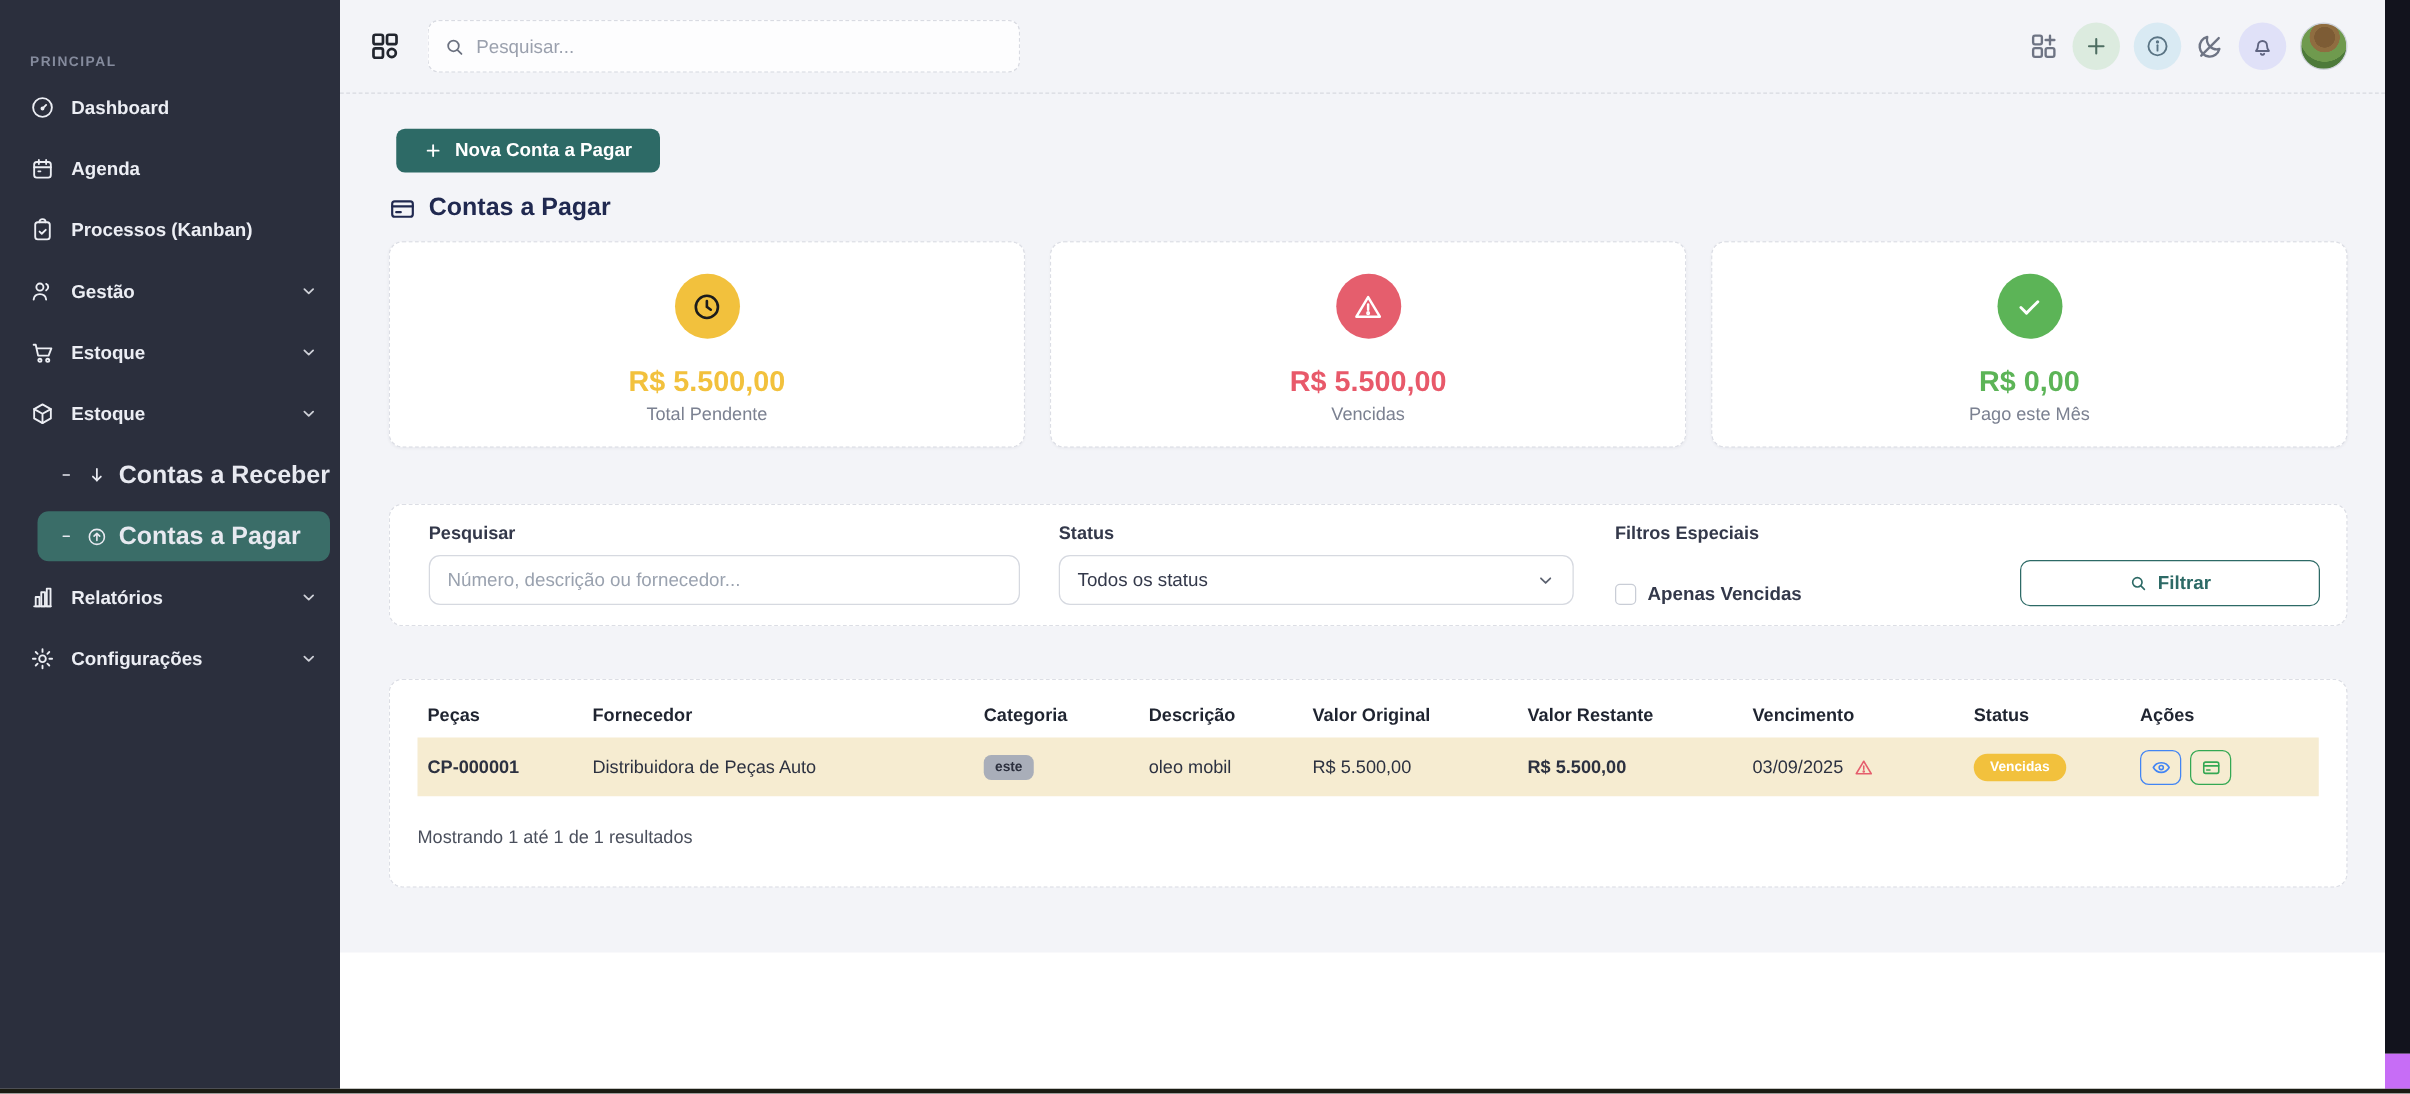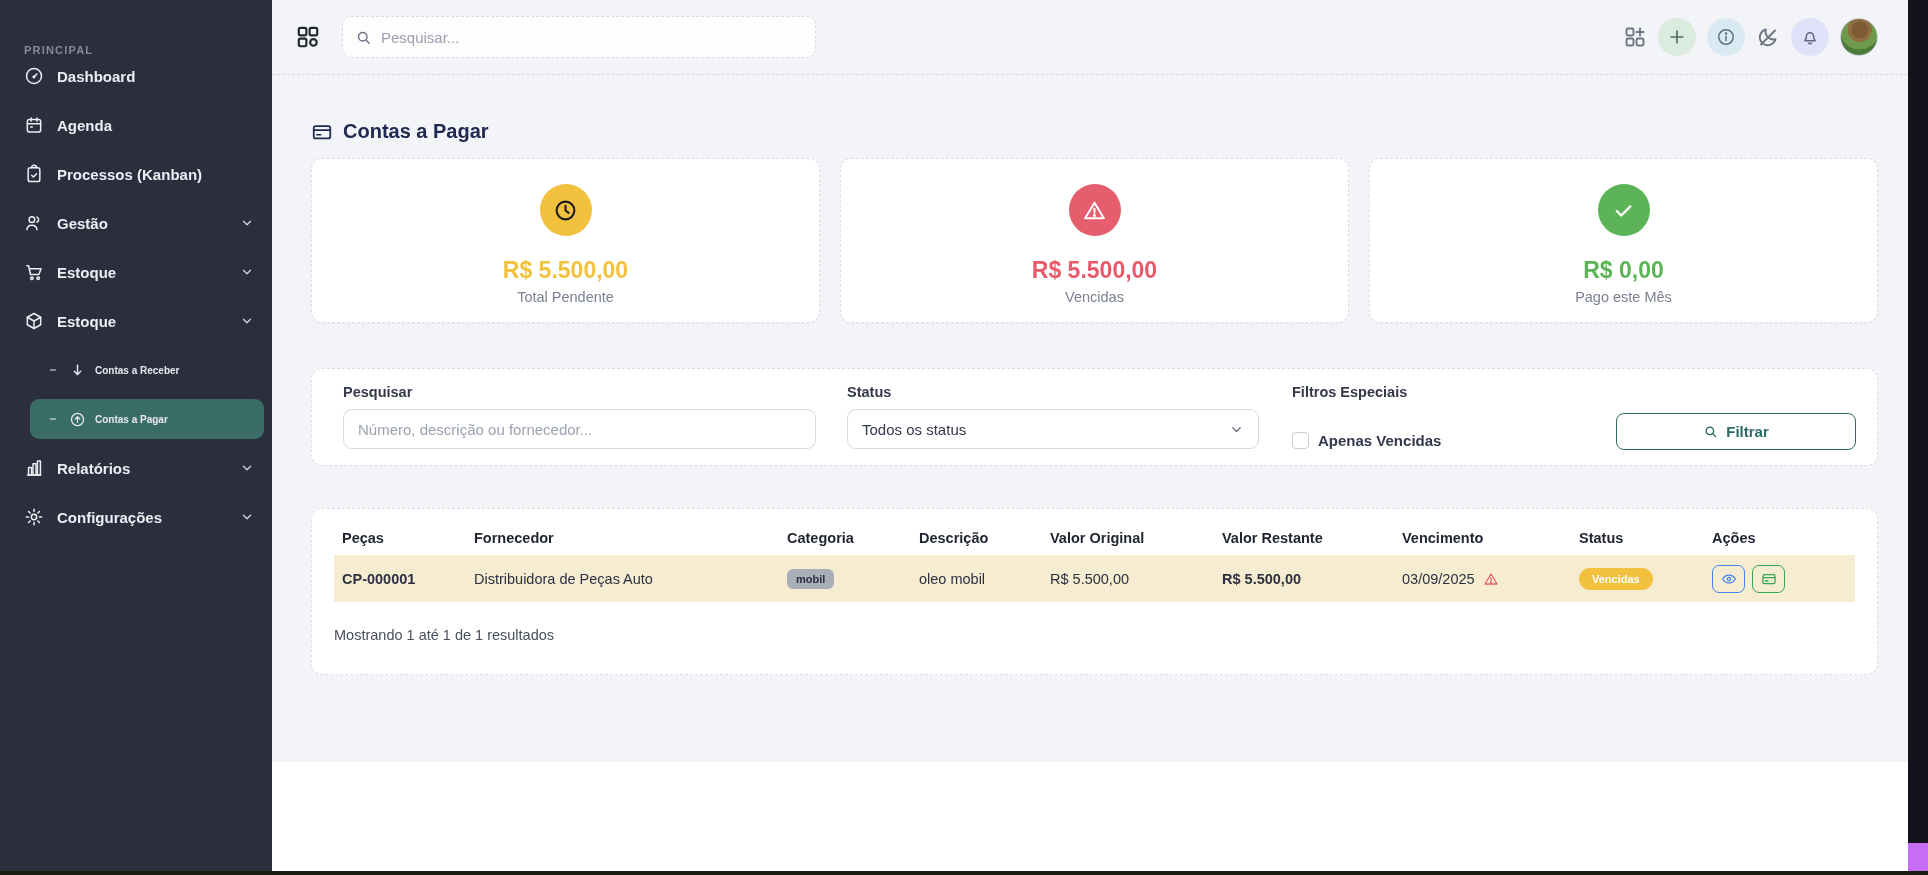--- a/index.html
+++ b/index.html
@@ -7,34 +7,34 @@
   .screen { position:relative; width:1928px; height:875px; background:#ffffff; overflow:hidden; }
 
   
   .sidebar { position:absolute; left:0; top:0; width:272px; height:871px; background:#2b2f3d; color:#e9ebf2; }
   .logo-wrap { display:flex; justify-content:center; padding-top:17px; }
   .logo { position:relative; width:98px; height:44px; background:#000; overflow:hidden; }
   .logo-band { position:absolute; top:13px; left:0; right:0; height:17px;
     background:linear-gradient(90deg,#6f6f6f,#ececec 28%,#d2d2d2 62%,#686868); }
   .logo-text { position:absolute; top:12px; width:100%; text-align:center; font-style:italic; font-weight:bold;
     color:#1a3fb8; font-size:14px; letter-spacing:.5px; text-shadow:0 0 1px #89a; }
-  .section-label { margin:44px 0 0 24px; font-size:11px; letter-spacing:1.2px; color:#858b9d; font-weight:bold; }
+  .section-label { margin:44px 0 10px 24px; font-size:11px; letter-spacing:1.2px; color:#858b9d; font-weight:bold; }
   .nav { padding:0 0; }
   .nav-item { display:flex; align-items:center; gap:13px; height:40px; padding:0 18px 0 24px; margin-bottom:9px;
     font-size:15px; font-weight:600; color:#eceef4; cursor:pointer; }
   .nav-item .ic { width:20px; height:20px; flex:0 0 20px; display:flex; align-items:center; justify-content:center; }
   .nav-item .ic svg { width:20px; height:20px; }
   .nav-item .lbl { flex:1; }
   .nav-item .chev { width:14px; height:14px; opacity:.85; }
   .nav-item .chev svg { width:14px; height:14px; }
   .nav-item.financeiro { background:#363a49; border-top:1px dashed #5a5f71; border-bottom:1px dashed #5a5f71;
     height:48px; margin-bottom:13px; }
   .subnav { }
   .sub-item { display:flex; align-items:center; gap:9px; height:40px; margin:0 8px 9px 30px; padding-left:18px;
-    font-size:10px; font-weight:600; color:#e7e9f0; border-radius:9px; cursor:pointer; }
+    font-size:20px; font-weight:600; color:#e7e9f0; border-radius:9px; cursor:pointer; }
   .sub-item.active { background:#3a6d68; }
   .sub-item .dash { width:12px; display:flex; align-items:center; }
   .sub-item .dash svg { width:12px; height:12px; }
   .sub-item .ic { width:17px; height:17px; display:flex; }
   .sub-item .ic svg { width:17px; height:17px; }
 
   
   .main { position:absolute; left:272px; top:0; width:1636px; height:875px; background:#ffffff; }
   .page-surface { width:100%; height:762px; background:#f3f4f8; }
 
@@ -336,20 +336,26 @@
                 <path d="M18.2 16.5H5.8c1.3-1.3 1.9-2.2 1.9-5.3a4.3 4.3 0 118.6 0c0 3.1.6 4 1.9 5.3z"></path>
                 <path d="M10.4 19.2a1.8 1.8 0 003.2 0"></path>
               </svg>
           </span>
           <span class="avatar"></span>
         </div>
       </header>
 
       <section class="content">
 
+        <button class="new-btn">
+          <svg viewBox="0 0 24 24" fill="none" stroke="currentColor" stroke-width="2.4" stroke-linecap="round">
+              <path d="M12 5v14M5 12h14"></path>
+            </svg>
+          <span>Nova Conta a Pagar</span>
+        </button>
 
         <h1 class="page-title">
           <svg viewBox="0 0 24 24" fill="none" stroke="currentColor" stroke-width="1.9" stroke-linecap="round">
               <rect x="3" y="5.5" width="18" height="13.5" rx="2.2"></rect>
               <path d="M3 10h18"></path>
               <path d="M6.5 15h4"></path>
             </svg>
           <span>Contas a Pagar</span>
         </h1>
 
@@ -428,21 +434,21 @@
             <div>Valor Original</div>
             <div>Valor Restante</div>
             <div>Vencimento</div>
             <div>Status</div>
             <div>Ações</div>
           </div>
           <div class="t-grid t-row">
             <div class="cell-num">CP-000001</div>
             <div>Distribuidora de Peças Auto</div>
             <div>
-              <span class="badge-cat">mobil</span>
+              <span class="badge-cat">este</span>
             </div>
             <div>oleo mobil</div>
             <div>R$ 5.500,00</div>
             <div class="cell-restante">R$ 5.500,00</div>
             <div class="cell-venc">
               <span>03/09/2025</span>
               <span class="warn-ic">
                 <svg viewBox="0 0 24 24" fill="none" stroke="currentColor" stroke-width="1.9" stroke-linecap="round" stroke-linejoin="round">
                     <path d="M12 4.5L21 19.5H3z"></path>
                     <path d="M12 10.2v4"></path>

